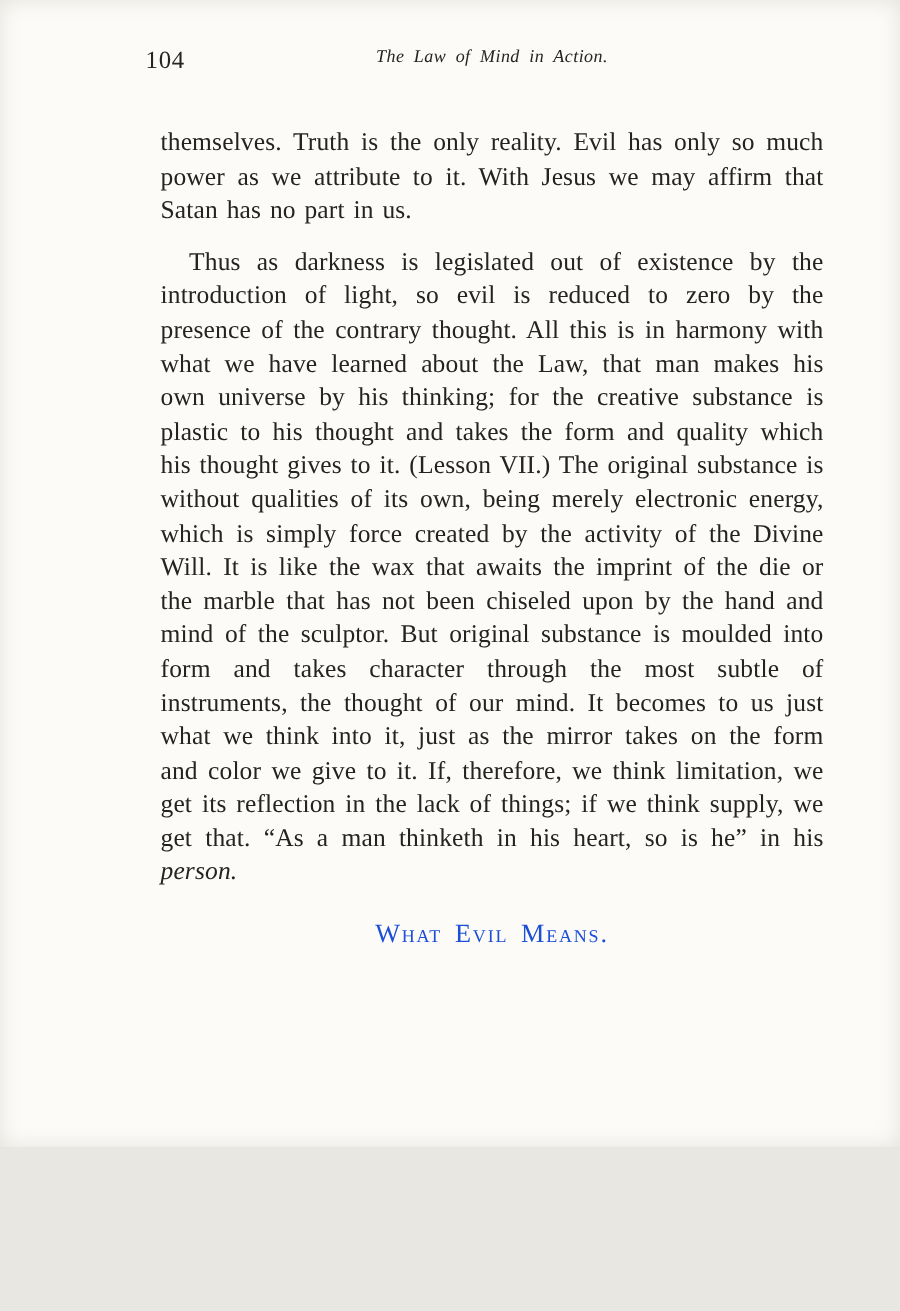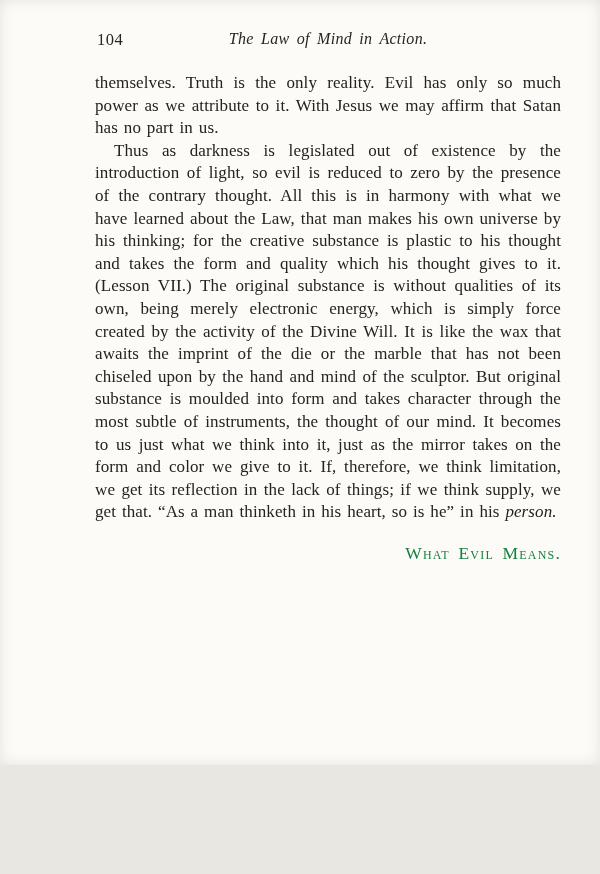--- a/index.html
+++ b/index.html
@@ -34,55 +34,55 @@
     letter-spacing: 0.5px;
     color: #262524;
   }
   .running-title {
     position: absolute;
     left: 0;
     right: 0;
     top: 0;
     text-align: center;
     font-style: italic;
-    font-size: 16px;
+    font-size: 12px;
     word-spacing: 3px;
     letter-spacing: 0.3px;
     color: #262524;
   }
   .text-block {
     position: absolute;
     top: 72px;
     left: 95px;
     width: 466px;
   }
   .para {
-    margin: 0;
+    margin: 12px;
     font-size: 17px;
     line-height: 22.6px;
     text-align: justify;
     text-indent: 19px;
     word-spacing: 1.5px;
     letter-spacing: 0.1px;
     color: #242322;
   }
   .para.no-indent {
     text-indent: 0;
   }
   .para em {
   }
   .section-heading {
     margin: 19px 0 12px 0;
-    text-align: right;
+    text-align: center;
     font-weight: normal;
     font-variant: small-caps;
     font-size: 17.5px;
     letter-spacing: 1.2px;
     word-spacing: 3px;
-    color: #15803d;
+    color: #1d4ed8;
   }
 </style>
 </head>
 <body>
 
 <div class="page">
 
   <header class="running-head">
     <span class="page-number">104</span>
     <span class="running-title">The Law of Mind in Action.</span>

